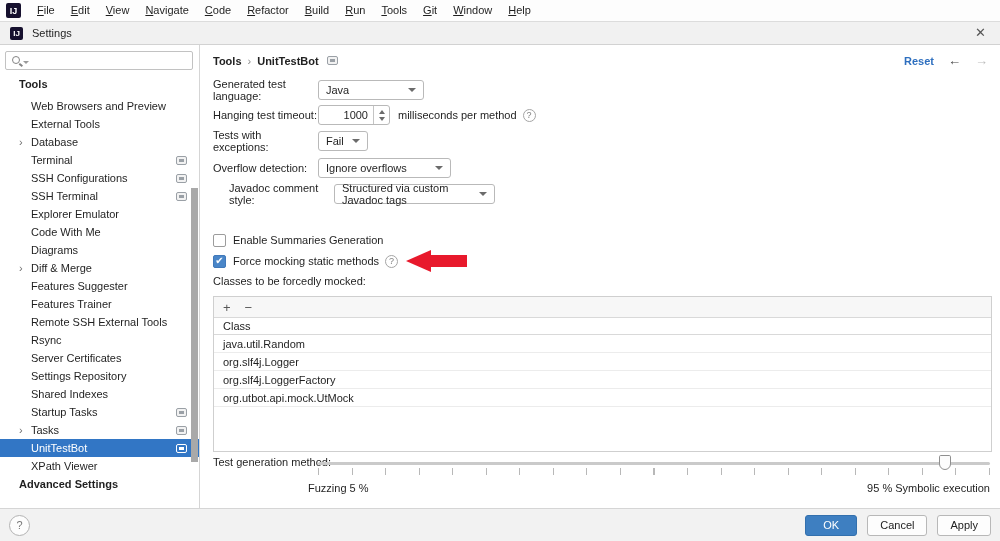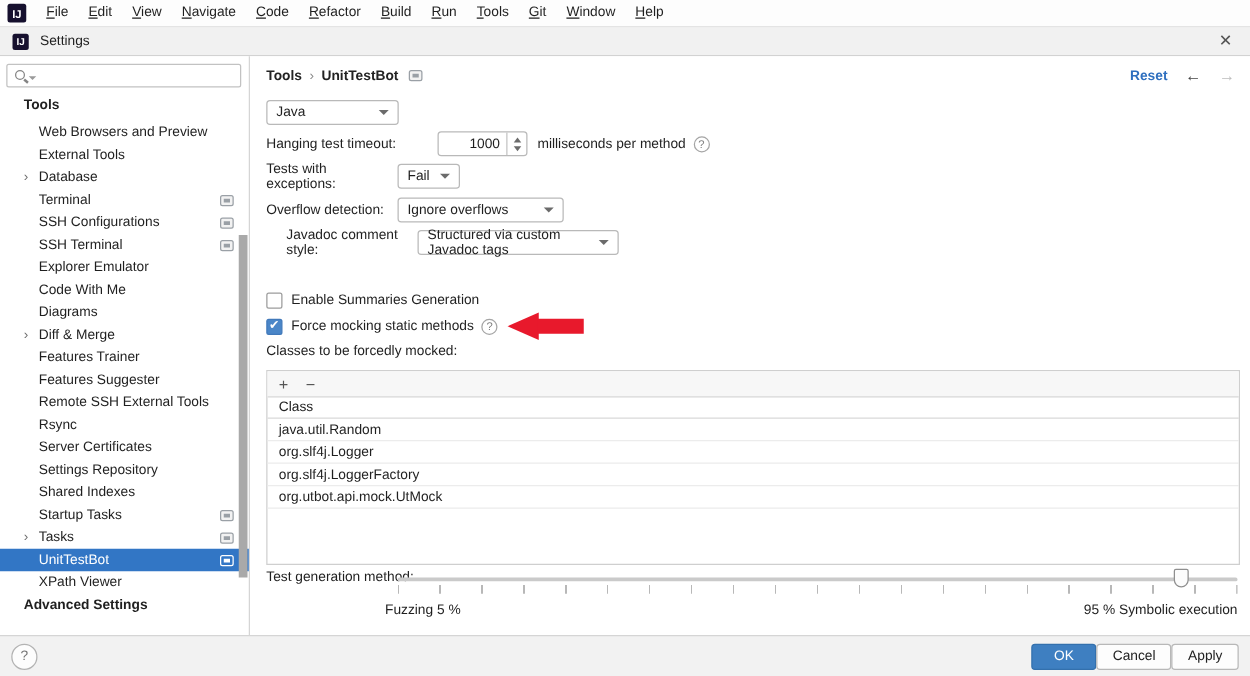--- a/index.html
+++ b/index.html
@@ -47,21 +47,21 @@
   .mhead-right { margin-left:auto; display:flex; align-items:center; gap:14px; }
   .reset { color:#2e6fbf; font-weight:bold; cursor:default; }
   .nav-back { color:#444; font-size:13px; }
   .nav-fwd { color:#bdbdbd; font-size:13px; }
 
   .row { position:absolute; left:13px; display:flex; align-items:center; height:20px; }
   .flabel { width:105px; flex:none; }
   .combo { height:20px; border:1px solid #b9b9b9; border-radius:3px; background:#fff; display:flex; align-items:center; padding:0 7px; position:relative; }
   .combo .val { flex:1; }
   .combo .tri { width:0; height:0; border-left:4px solid transparent; border-right:4px solid transparent; border-top:4px solid #6b6b6b; margin-left:8px; }
-  .spin { width:72px; height:20px; border:1px solid #b9b9b9; border-radius:3px; background:#fff; display:flex;margin-left:32px; }
+  .spin { width:72px; height:20px; border:1px solid #b9b9b9; border-radius:3px; background:#fff; display:flex; }
   .spin .num { flex:1; text-align:right; padding:3px 5px 0 0; }
   .spin .step { width:16px; border-left:1px solid #c4c4c4; display:flex; flex-direction:column; align-items:center; justify-content:center; gap:3px; }
   .tri-up { width:0; height:0; border-left:3px solid transparent; border-right:3px solid transparent; border-bottom:4px solid #6b6b6b; }
   .tri-dn { width:0; height:0; border-left:3px solid transparent; border-right:3px solid transparent; border-top:4px solid #6b6b6b; }
   .suffix { margin-left:8px; }
   .help { width:13px; height:13px; border:1px solid #a5a5a5; border-radius:50%; color:#808080; font-size:9px; display:inline-flex; align-items:center; justify-content:center; margin-left:6px; flex:none; background:#fff; }
 
   .cbrow { position:absolute; left:13px; display:flex; align-items:center; height:16px; }
   .cbox { width:13px; height:13px; border:1px solid #9c9c9c; border-radius:2px; background:#fff; margin-right:7px; flex:none; display:flex; align-items:center; justify-content:center; }
   .cbox.on { background:#4a86c8; border-color:#4179ba; color:#fff; font-size:10px; line-height:10px; }
@@ -81,21 +81,21 @@
   .track { position:absolute; left:0; right:0; top:7px; height:3px; background:#cacaca; border-radius:2px; }
   .ticks { position:absolute; left:0; right:0; top:13px; height:7px;
            background-image:repeating-linear-gradient(to right, #b8b8b8 0 1px, transparent 1px calc(100%/20));
            border-right:1px solid #b8b8b8; }
   .thumb { position:absolute; top:0; left:calc(93.3% - 6px); width:12px; height:15px; background:#fcfcfc; border:1px solid #8f8f8f; border-radius:2px 2px 7px 7px; }
   .slider-caps { position:absolute; left:108px; right:10px; top:437px; display:flex; justify-content:space-between; }
 
   
   .footer { height:33px; background:#f2f2f2; border-top:1px solid #d5d5d5; display:flex; align-items:center; padding:0 9px; }
   .helpbtn { width:21px; height:21px; border:1px solid #b3b3b3; border-radius:50%; background:#fdfdfd; color:#777; display:flex; align-items:center; justify-content:center; font-size:11px; }
-  .fbtns { margin-left:auto; display:flex; }
+  .fbtns { margin-left:auto; display:flex; gap:10px; }
   .btn { min-width:52px; height:21px; border:1px solid #b8b8b8; border-radius:3px; background:#fdfdfd; color:#222; font-family:"Liberation Sans",sans-serif; font-size:11px; padding:0 12px; display:inline-flex; align-items:center; justify-content:center; cursor:default; }
   .btn.primary { background:#3e7fc1; border-color:#3370ad; color:#fff; }
   .btn.apply::first-letter { text-decoration:underline; }
 </style>
 </head>
 <body>
 
 <div class="menubar">
   <span class="app-logo">IJ</span>
   <span class="menu-item">File</span>
@@ -158,24 +158,24 @@
           <span>Code With Me</span>
         </div>
       <div class="trow">
           <span>Diagrams</span>
         </div>
       <div class="trow haschev">
           <span class="chev"></span>
           <span>Diff &amp; Merge</span>
         </div>
       <div class="trow">
+          <span>Features Suggester</span>
+        </div>
+      <div class="trow">
           <span>Features Trainer</span>
-        </div>
-      <div class="trow">
-          <span>Features Suggester</span>
         </div>
       <div class="trow">
           <span>Remote SSH External Tools</span>
         </div>
       <div class="trow">
           <span>Rsync</span>
         </div>
       <div class="trow">
           <span>Server Certificates</span>
         </div>
@@ -216,20 +216,21 @@
       <span class="crumb">UnitTestBot</span>
       <span class="mon"></span>
       <span class="mhead-right">
         <span class="reset">Reset</span>
         <span class="nav-back">←</span>
         <span class="nav-fwd">→</span>
       </span>
     </div>
 
     <div class="row" style="top:35px;">
+      <span class="flabel">Generated test language:</span>
       <span class="combo" style="width:106px;">
         <span class="val">Java</span>
         <span class="tri"></span>
       </span>
     </div>
 
     <div class="row" style="top:60px;">
       <span class="flabel">Hanging test timeout:</span>
       <span class="spin">
         <span class="num">1000</span>

